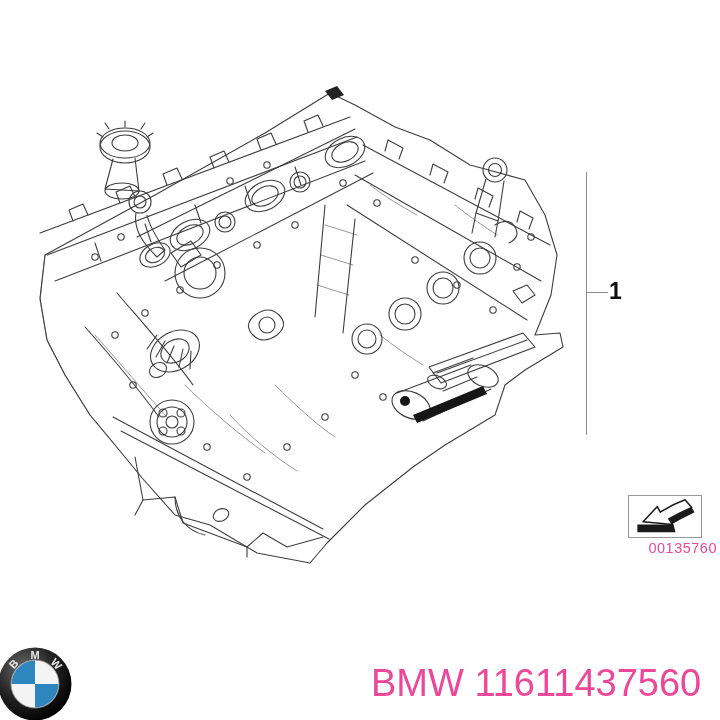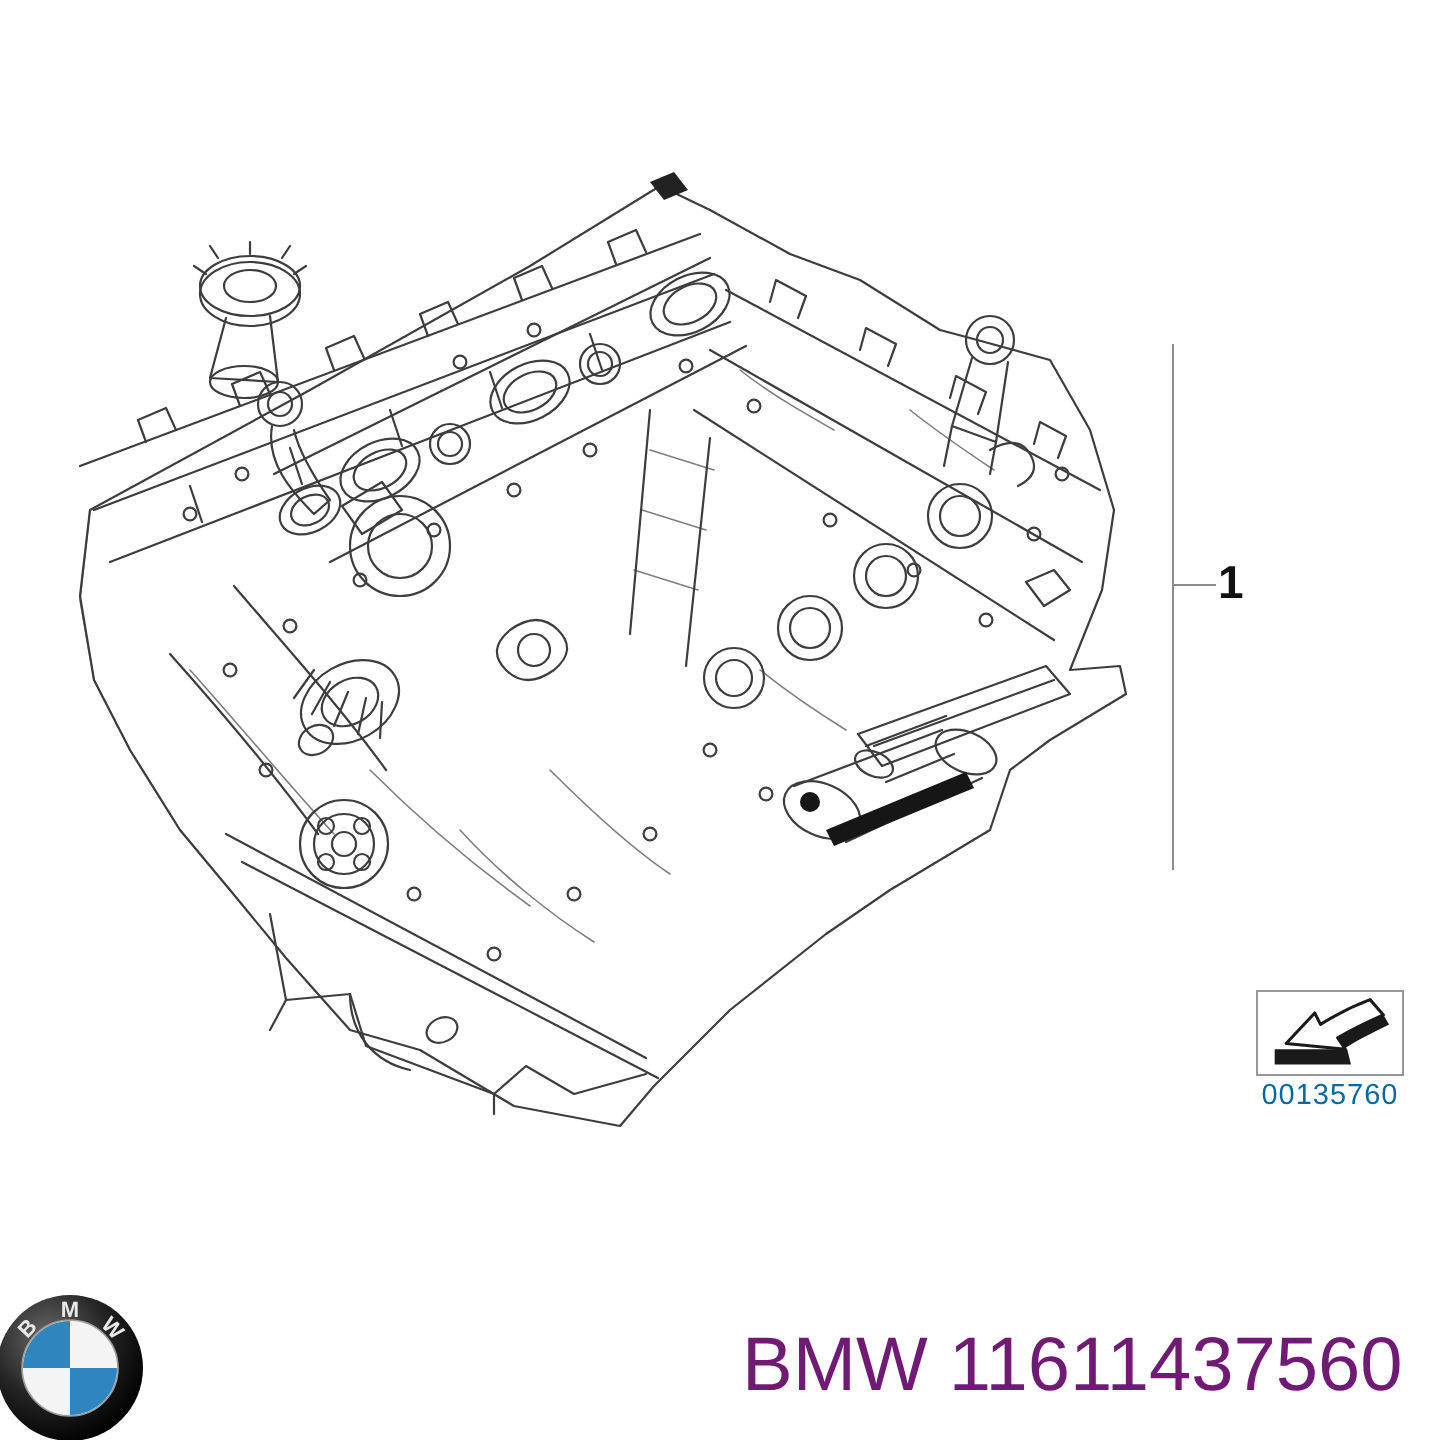--- a/index.html
+++ b/index.html
@@ -5,24 +5,24 @@
   html,body{margin:0;padding:0;}
   body{font-family:"Liberation Sans","DejaVu Sans",sans-serif;background:#fff;}
   .stage{position:relative;width:720px;height:720px;background:#fff;overflow:hidden;}
   .engine-svg{position:absolute;left:25px;top:85px;width:550px;height:480px;}
   
   .callout-vline{position:absolute;left:586px;top:172px;width:1px;height:263px;background:#8d8d8d;}
   .callout-tick{position:absolute;left:586px;top:292px;width:22px;height:1px;background:#8d8d8d;}
   .callout-label{position:absolute;left:609px;top:280px;font-size:23px;font-weight:bold;color:#111;line-height:1;}
   
   .photo-box{position:absolute;left:628px;top:495px;width:74px;height:43px;border:1px solid #979797;box-sizing:border-box;background:#fff;}
-  .photo-code{position:absolute;left:613px;top:540px;width:104px;text-align:center;font-size:14.5px;color:#0369a1;letter-spacing:0.5px;}
+  .photo-code{position:absolute;left:613px;top:540px;width:104px;text-align:right;font-size:14.5px;color:#ec4899;letter-spacing:0.5px;}
   
   .brand-logo{position:absolute;left:-2px;top:647px;width:74px;height:74px;}
-  .part-title{position:absolute;left:371px;top:662px;font-size:38px;color:#701a75;white-space:nowrap;text-align:center;}
+  .part-title{position:absolute;left:371px;top:662px;font-size:38px;color:#ec4899;white-space:nowrap;text-align:center;}
 </style>
 </head>
 <body>
 
 <div class="stage">
 
   <svg class="engine-svg" viewBox="0 0 550 480" xmlns="http://www.w3.org/2000/svg">
 
     <g stroke="#7d7d7d" stroke-width="0.8" fill="none" stroke-linecap="round" stroke-linejoin="round">
       <path d="M40,290 L22,255 L15,215 L20,170"></path>

